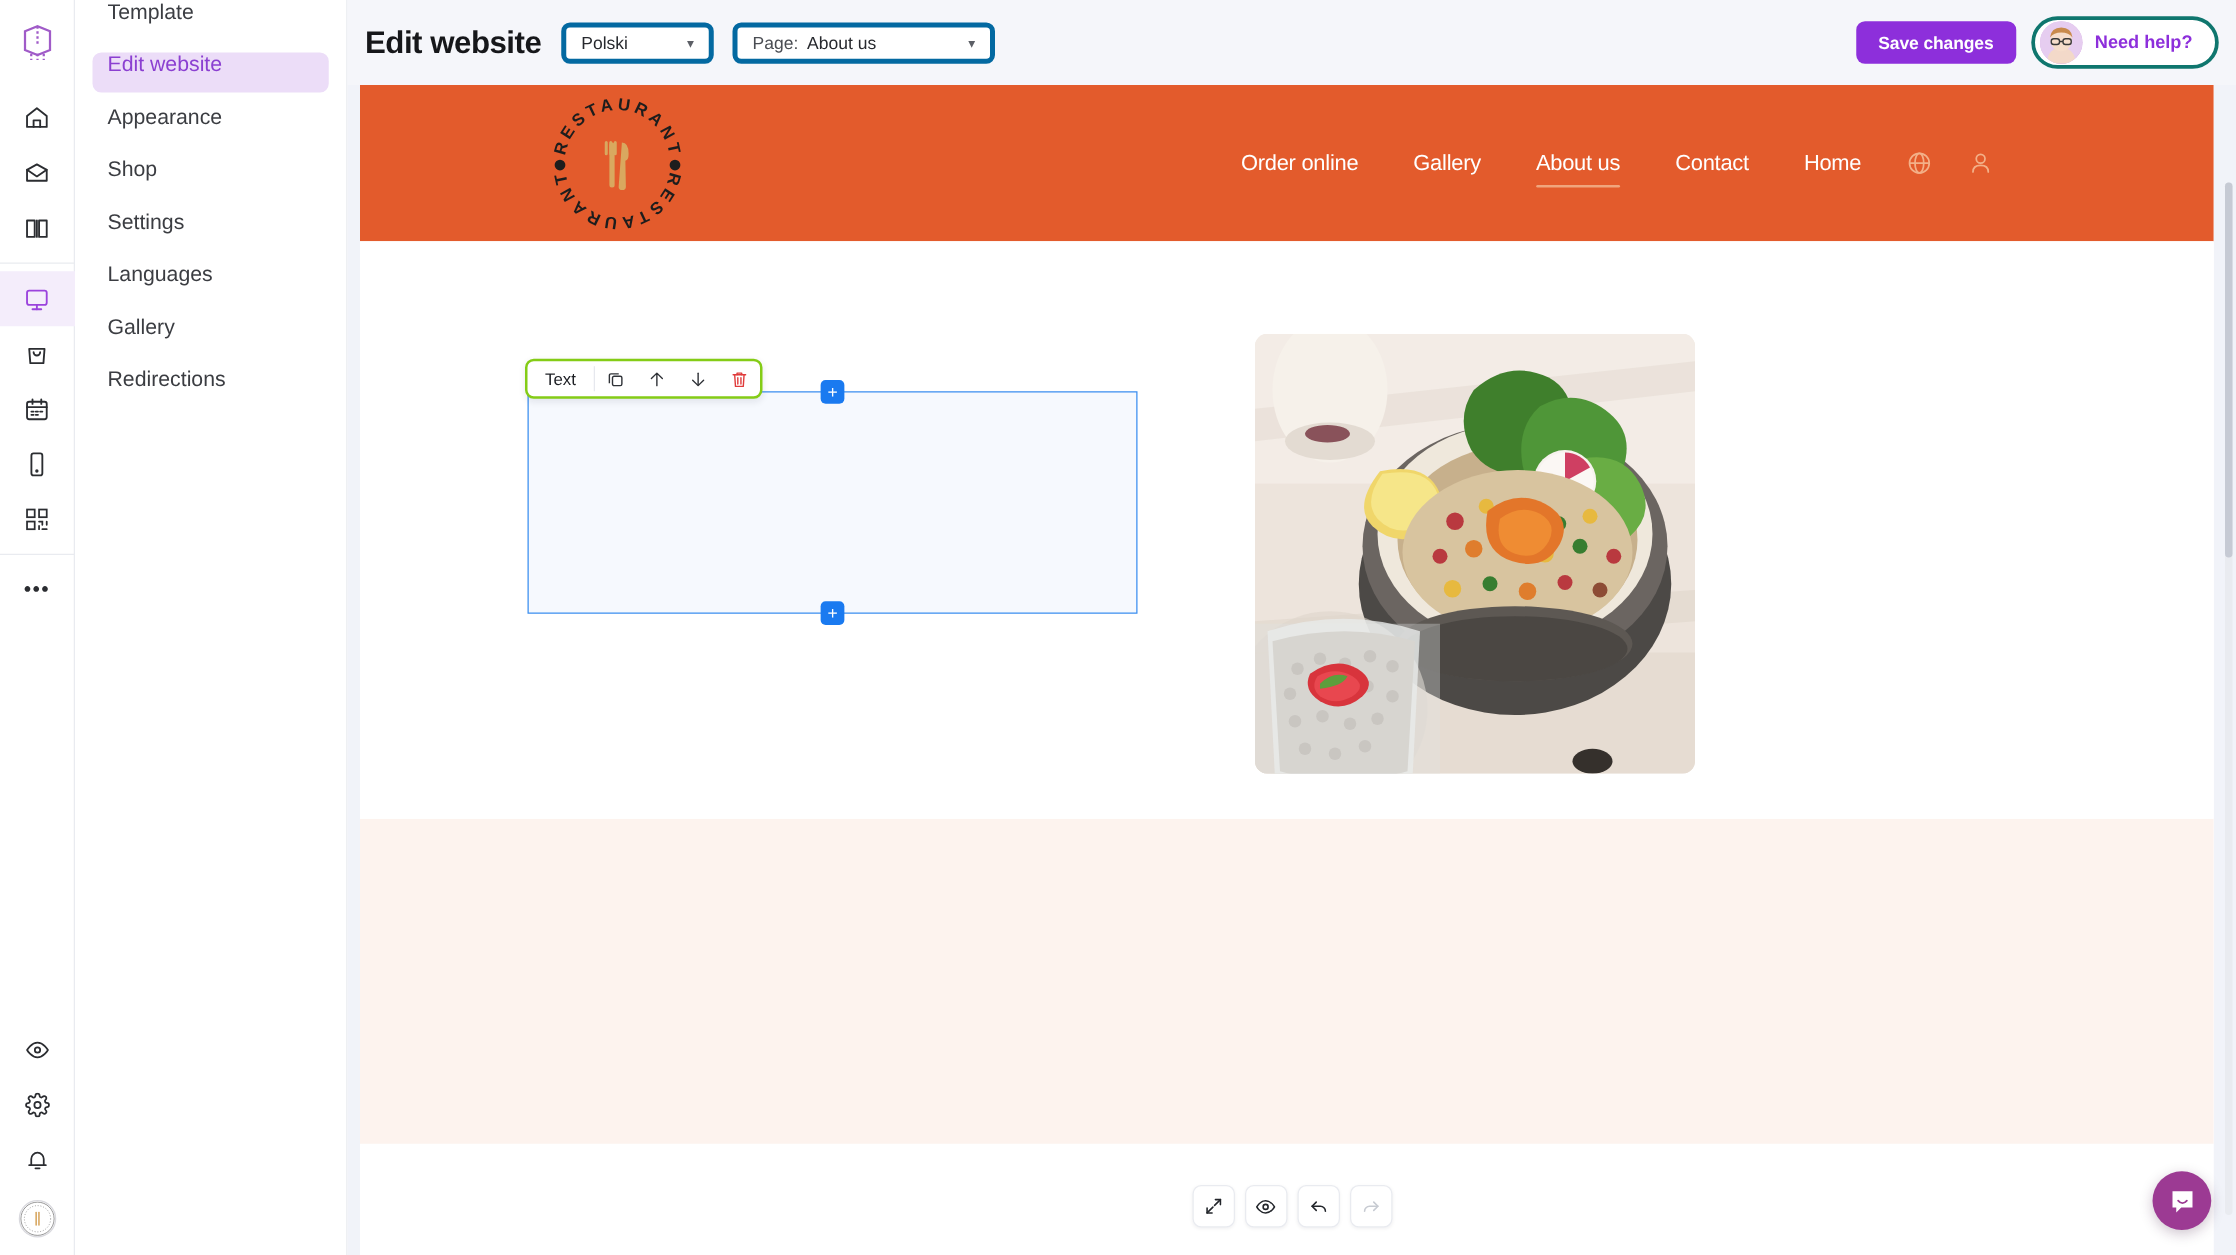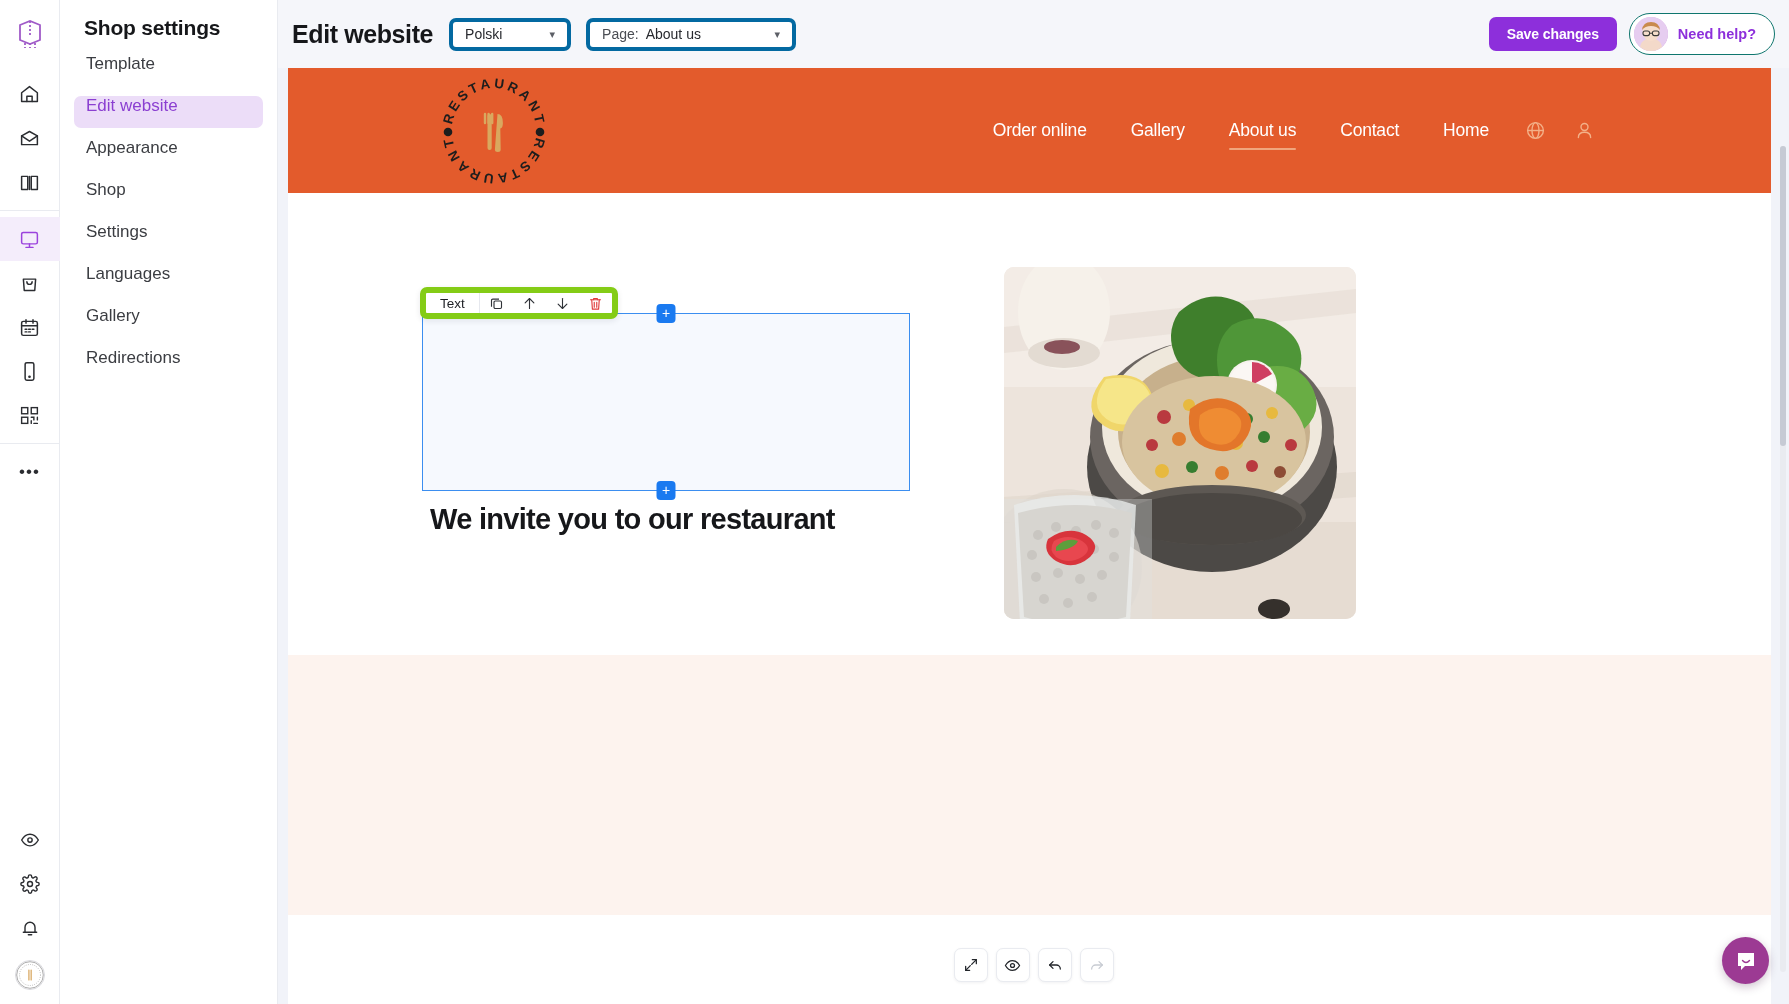--- a/index.html
+++ b/index.html
@@ -66,21 +66,21 @@
   .sel-lang { width:122px; }
   .sel-page { width:210px; margin-left:15px; }
   .sel-page .lbl { color:#4a4d53; margin-right:7px; }
   .top-right { margin-left:auto; display:flex; align-items:center; gap:12px; }
   .btn-save {
     background:#8a2be2; background:#8d2fdb; color:#fff; font-size:14px; font-weight:bold;
     border:none; border-radius:7px; height:34px; padding:0 18px; cursor:pointer;
     letter-spacing:-0.1px;
   }
   .help-pill {
-    height:42px; border:1px solid #0f766e; background:#fff; border-radius:21px;
+    height:42px; border:3px solid #0f766e; background:#fff; border-radius:21px;
     display:flex; align-items:center; padding:3px 18px 3px 4px; gap:10px; cursor:pointer;
   }
   .help-av { width:34px; height:34px; border-radius:50%; overflow:hidden;
     background:linear-gradient(150deg,#e2c6ef,#c58dd6); position:relative; flex:0 0 34px;}
   .help-txt { font-size:14.5px; font-weight:bold; color:#8d2fdb; }
 
   
   .canvas-wrap { flex:1 1 auto; position:relative; overflow:hidden; padding:0 18px 0 10px;}
   .canvas {
     width:100%; height:100%; background:#fff; overflow:hidden; position:relative;
@@ -103,21 +103,21 @@
 
   
   .site-body { position:relative; background:#fff; height:462px; }
   .hero-img {
     position:absolute; left:716px; top:74px; width:352px; height:352px;
     border-radius:10px; overflow:hidden;
   }
   
   .edit-toolbar {
     position:absolute; left:132px; top:94px; height:32px; background:#fff;
-    border:6px solid #84cc16; border-radius:7px; display:flex; align-items:center;
+    border:2px solid #84cc16; border-radius:7px; display:flex; align-items:center;
     box-shadow:0 2px 6px rgba(20,20,40,.09); z-index:6;
   }
   .tb-text { font-size:13.5px; color:#1d1f24; padding:0 14px; }
   .tb-div { width:1px; height:20px; background:#e6e8ee; }
   .tb-btn { width:33px; height:32px; display:flex; align-items:center; justify-content:center; cursor:pointer;}
 
   .sel-block {
     position:absolute; left:134px; top:120px; width:488px; height:178px;
     border:1px solid #3b8ef0; background:#f6f9fe; z-index:5;
   }
@@ -264,21 +264,20 @@
           <circle cx="20" cy="20" r="19" fill="#fff" stroke="#3a3a3a" stroke-width="0.6"></circle>
           <circle cx="20" cy="20" r="15" fill="none" stroke="#3a3a3a" stroke-width="0.5" stroke-dasharray="1.2 2"></circle>
           <rect x="17.6" y="12" width="1.7" height="16" rx="0.8" fill="#d6a257"></rect>
           <rect x="20.8" y="12" width="1.7" height="16" rx="0.8" fill="#d6a257"></rect>
         </svg>
       </div>
     </div>
   </div>
 
   <div class="side">
-    <div class="side-title">Shop settings</div>
     <div class="side-item">
         <span>Template</span>
       </div>
     <div class="side-item active">
         <span>Edit website</span>
       </div>
     <div class="side-item">
         <span>Appearance</span>
       </div>
     <div class="side-item">
@@ -410,21 +409,20 @@
                   <path d="M10 10 v8 M14 10 v8"></path>
                 </svg>
             </span>
           </div>
 
           <div class="sel-block">
             <div class="plus top">+</div>
             <div class="plus bot">+</div>
           </div>
 
-          <div class="hero-sub">We invite you to our restaurant</div>
 
           <div class="hero-img">
             <svg width="352" height="352" viewBox="0 0 352 352">
               <rect width="352" height="352" fill="#efe7e0"></rect>
               <rect x="0" y="0" width="352" height="120" fill="#f3ece6"></rect>
               <rect x="0" y="120" width="352" height="140" fill="#ece3da" opacity="0.7"></rect>
               <rect x="0" y="255" width="352" height="97" fill="#e6dcd2"></rect>
               <path d="M0 60 L352 22 L352 46 L0 86 Z" fill="#e4dbd2" opacity="0.55"></path>
               <path d="M0 230 L352 205 L352 230 L0 256 Z" fill="#ded3c8" opacity="0.5"></path>
               <ellipse cx="60" cy="45" rx="46" ry="58" fill="#f6f1ea"></ellipse>

